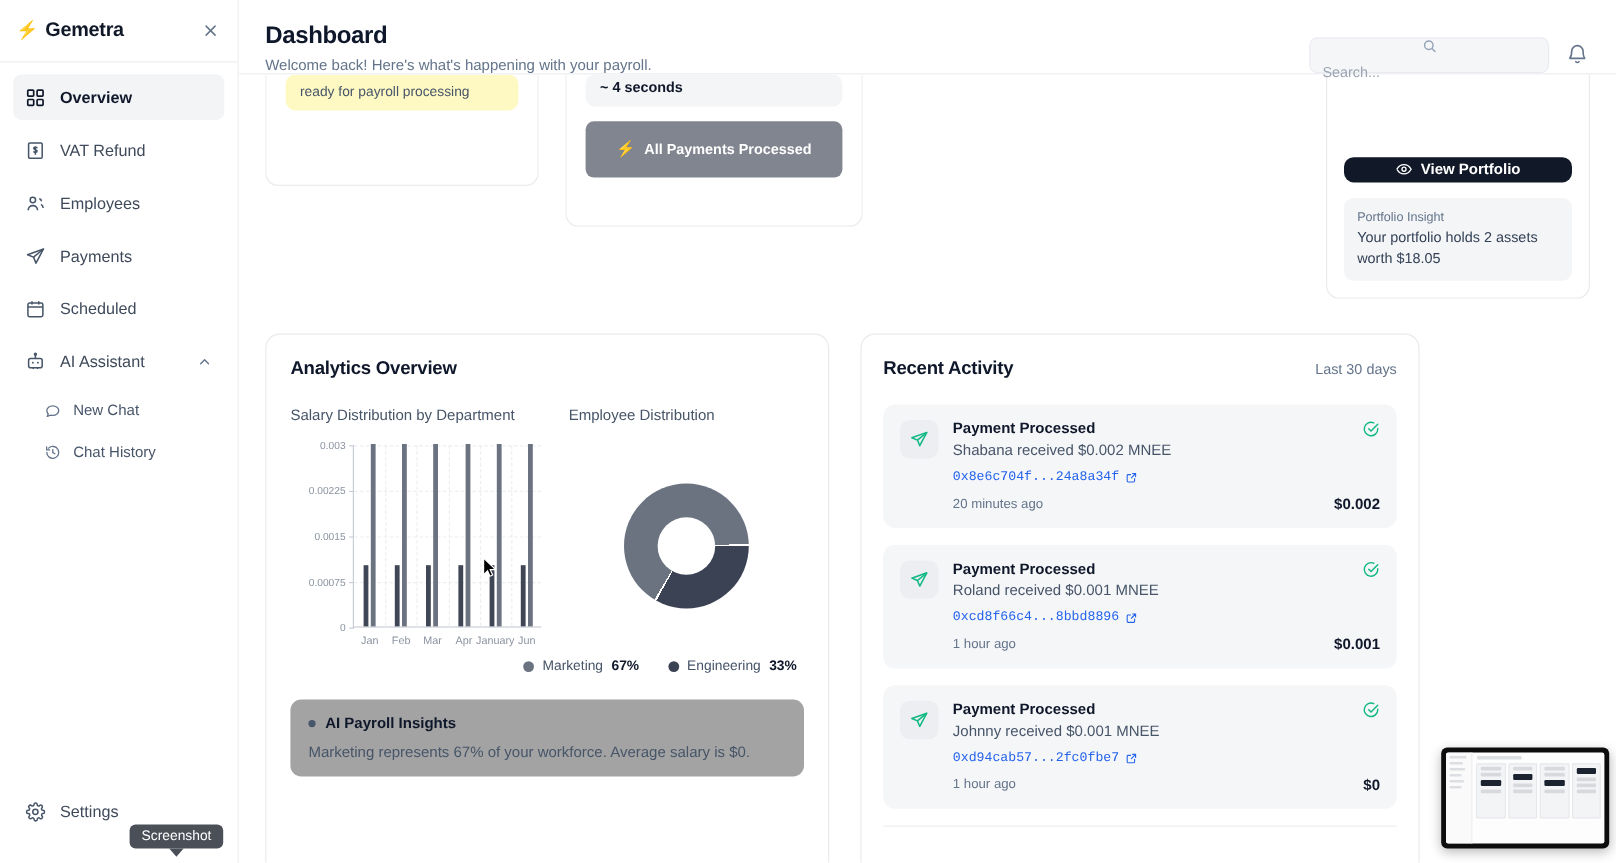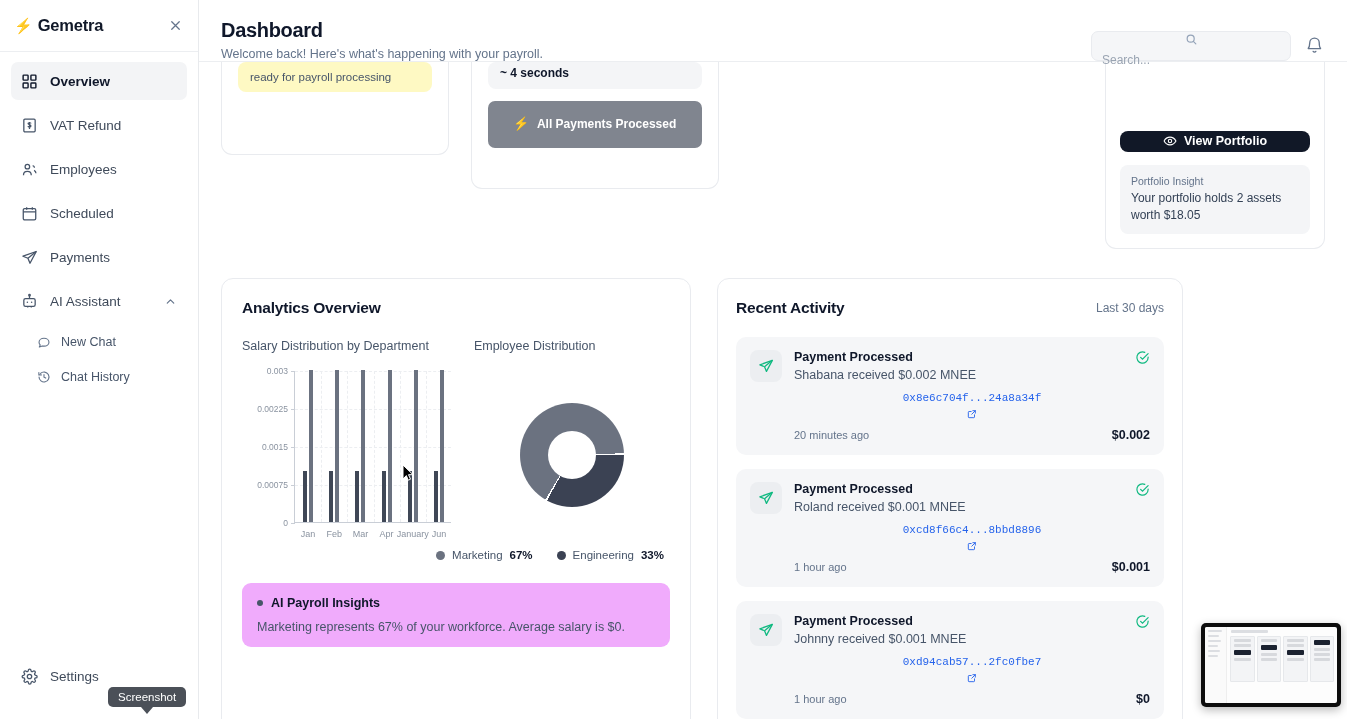--- a/index.html
+++ b/index.html
@@ -178,42 +178,42 @@
   .donut { width: 104px; height: 104px; border-radius: 50%; position: relative;
            background: conic-gradient(from 90deg, #3b4253 0deg 118.8deg, #6b7280 118.8deg 360deg); }
   .donut::after { content: ""; position: absolute; left: 50%; top: 50%; transform: translate(-50%,-50%);
                   width: 48px; height: 48px; background: #ffffff; border-radius: 50%; }
 
   .legend { display: flex; gap: 24px; justify-content: flex-end; margin-top: 2px; padding-right: 6px; }
   .legend-item { display: flex; align-items: center; gap: 7px; font-size: 11.5px; color: #475569; }
   .legend-dot { width: 9px; height: 9px; border-radius: 50%; flex: 0 0 9px; }
   .legend-pct { font-weight: bold; color: #0f172a; font-size: 11.5px; }
 
-  .ai-box { background: #f0abfc; border-radius: 9px; padding: 13px 15px; margin-top: 22px; }
+  .ai-box { background: #a3a3a3; border-radius: 9px; padding: 13px 15px; margin-top: 22px; }
   .ai-head { display: flex; align-items: center; gap: 8px; font-size: 12.5px; font-weight: bold; color: #0f172a; }
   .ai-dot { width: 6px; height: 6px; border-radius: 50%; background: #475569; flex: 0 0 6px; }
   .ai-text { font-size: 12.5px; color: #475569; margin-top: 10px; }
 
   
   .activity-list { margin-top: 20px; }
   .activity-item {
     background: #f5f6f8; border-radius: 10px; padding: 13px 14px;
     display: flex; gap: 12px; margin-bottom: 14px; position: relative;
   }
   .act-icon-wrap {
     width: 32px; height: 32px; background: #eceef1; border-radius: 8px;
     display: flex; align-items: center; justify-content: center; flex: 0 0 32px;
   }
   .act-icon { width: 16px; height: 16px; color: #10b981; }
   .act-body { flex: 1 1 auto; min-width: 0; }
   .act-title { font-size: 12.5px; font-weight: bold; color: #0f172a; }
   .act-desc { font-size: 12.5px; color: #475569; margin-top: 4px; }
   .act-hash {
     font-family: "Liberation Mono", monospace; font-size: 11px; color: #2563eb;
-    margin-top: 10px; display: flex; align-items: center; gap: 5px; cursor: pointer; flex-direction: column;
+    margin-top: 10px; display: flex; align-items: center; gap: 5px; cursor: pointer;
   }
   .ext-icon { width: 10px; height: 10px; }
   .act-foot { display: flex; align-items: center; margin-top: 9px; }
   .act-time { font-size: 11px; color: #64748b; }
   .act-amount { margin-left: auto; font-size: 12.5px; font-weight: bold; color: #0f172a; }
   .check-icon { width: 15px; height: 15px; color: #10b981; position: absolute; right: 14px; top: 13px; }
   .divider-line { height: 1px; background: #eceef1; margin: 0 0 0 0; }
 
   
   .tooltip {
@@ -288,36 +288,36 @@
               <circle cx="9" cy="8" r="3.2"></circle>
               <path d="M3.5 20c0-3.2 2.5-5.4 5.5-5.4s5.5 2.2 5.5 5.4"></path>
               <path d="M16.5 6.5c1.5.3 2.5 1.5 2.5 3M18.5 13.2c1.6.8 2.6 2.3 2.6 4.2"></path>
             </svg>
         </span>
         <span class="nav-label">Employees</span>
       </div>
 
       <div class="nav-item">
         <span class="nav-icon">
+          <svg viewBox="0 0 24 24" width="17" height="17" fill="none" stroke="currentColor" stroke-width="1.8" stroke-linejoin="round">
+              <path d="M21.5 3.5 2.8 10.2l7 2.9 2.9 7z"></path>
+              <path d="M21.5 3.5 9.8 13.1"></path>
+            </svg>
+        </span>
+        <span class="nav-label">Payments</span>
+      </div>
+
+      <div class="nav-item">
+        <span class="nav-icon">
           <svg viewBox="0 0 24 24" width="17" height="17" fill="none" stroke="currentColor" stroke-width="1.8">
               <rect x="3.2" y="5" width="17.6" height="16" rx="2"></rect>
               <path d="M3.2 9.6h17.6M8 3v3.6M16 3v3.6"></path>
             </svg>
         </span>
         <span class="nav-label">Scheduled</span>
-      </div>
-
-      <div class="nav-item">
-        <span class="nav-icon">
-          <svg viewBox="0 0 24 24" width="17" height="17" fill="none" stroke="currentColor" stroke-width="1.8" stroke-linejoin="round">
-              <path d="M21.5 3.5 2.8 10.2l7 2.9 2.9 7z"></path>
-              <path d="M21.5 3.5 9.8 13.1"></path>
-            </svg>
-        </span>
-        <span class="nav-label">Payments</span>
       </div>
 
       <div class="nav-item">
         <span class="nav-icon">
           <svg viewBox="0 0 24 24" width="17" height="17" fill="none" stroke="currentColor" stroke-width="1.8">
               <rect x="4" y="8" width="16" height="11" rx="2.4"></rect>
               <circle cx="9" cy="13" r="1.1" fill="currentColor" stroke="none"></circle>
               <circle cx="15" cy="13" r="1.1" fill="currentColor" stroke="none"></circle>
               <path d="M12 4.2v3.8M9.5 19v1.6M14.5 19v1.6"></path>
               <circle cx="12" cy="3.2" r="1.1"></circle>

